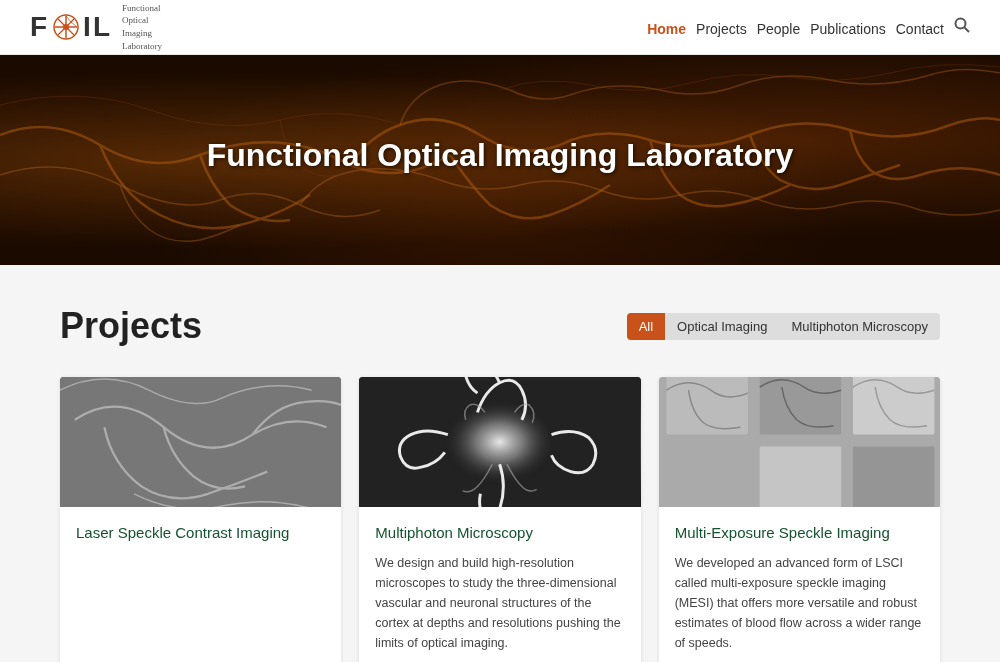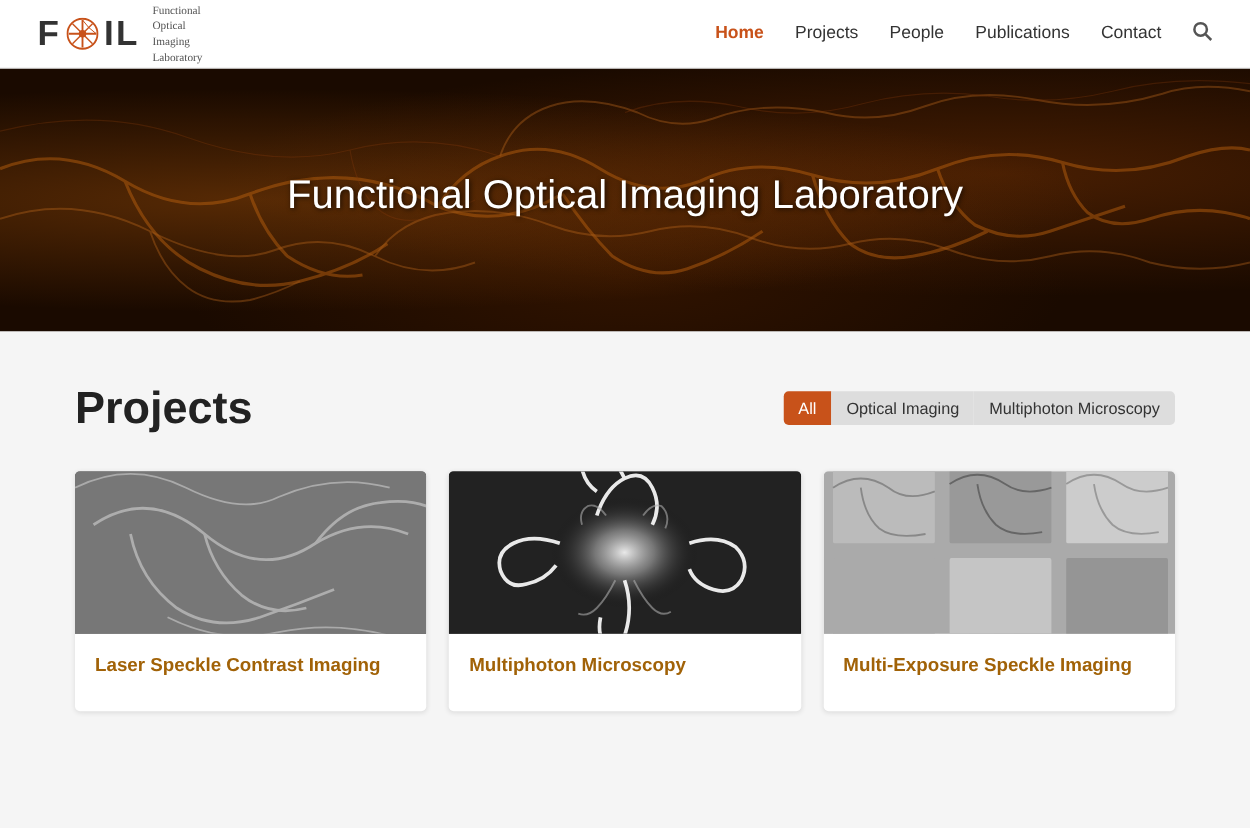--- a/index.html
+++ b/index.html
@@ -27,22 +27,22 @@
       letter-spacing: 2px;
       font-family: Arial, sans-serif;
     }
     .logo-subtitle {
       font-size: 9px;
       color: #555;
       line-height: 1.4;
     }
     .nav-links {
       display: flex;
-      align-items: flex-start;
-      gap: 25px;
+      align-items: flex-end;
+      gap: 10px;
     }
     .nav-link {
       font-size: 14px;
       color: #333;
       text-decoration: none;
       font-family: Arial, sans-serif;
       cursor: pointer;
     }
     .nav-link.active {
       color: #c8521a;
@@ -83,21 +83,21 @@
       opacity: 0.7;
     }
     .hero-content {
       position: relative;
       z-index: 2;
       text-align: center;
       color: #fff;
     }
     .hero-title {
       font-size: 32px;
-      font-weight: normal;
+      font-weight: bold;
       color: #fff;
       margin-bottom: 10px;
       font-family: Arial, sans-serif;
       text-shadow: 1px 1px 4px rgba(0,0,0,0.7);
     }
     .hero-subtitle {
       font-size: 15px;
       color: #e0d0c0;
       font-style: italic;
       font-family: Georgia, serif;
@@ -182,22 +182,22 @@
       position: absolute;
       inset: 0;
       width: 100%;
       height: 100%;
     }
     .card-body {
       padding: 16px;
     }
     .card-title {
       font-size: 15px;
-      font-weight: bold;
-      color: #a16207;
+      font-weight: normal;
+      color: #14532d;
       margin-bottom: 10px;
       font-family: Arial, sans-serif;
       line-height: 1.3;
     }
     .card-text {
       font-size: 12.5px;
       color: #444;
       line-height: 1.6;
       font-family: Arial, sans-serif;
     }
@@ -336,20 +336,21 @@
           <g stroke="#aaa" stroke-width="1" fill="none" opacity="0.6">
             <path d="M85,45 Q80,38 75,40 Q70,43 72,50"></path>
             <path d="M105,45 Q110,38 115,40 Q120,45 117,52"></path>
             <path d="M90,80 Q85,90 80,95 Q75,100 70,98"></path>
             <path d="M100,80 Q105,90 110,95 Q115,100 120,97"></path>
           </g>
         </svg>
       </div>
       <div class="card-body">
         <div class="card-title">Multiphoton Microscopy</div>
+        <p class="card-text">We design and build high-resolution microscopes to study the three-dimensional vascular and neuronal structures of the cortex at depths and resolutions pushing the limits of optical imaging.</p>
       </div>
     </div>
 
     <div class="card">
       <div class="card-image card-image-3">
         <svg class="card-svg" viewBox="0 0 190 130" preserveAspectRatio="xMidYMid slice">
           <rect width="190" height="130" fill="#aaa"></rect>
 
           <rect x="5" y="5" width="55" height="55" fill="#bbb" rx="1"></rect>
           <rect x="68" y="5" width="55" height="55" fill="#999" rx="1"></rect>
@@ -367,17 +368,18 @@
             <path d="M83,28 Q85,42 93,50 Q101,57 118,54"></path>
           </g>
           <g stroke="#999" stroke-width="1" fill="none">
             <path d="M131,28 Q146,18 161,28 Q171,35 186,30"></path>
             <path d="M146,28 Q148,42 156,50 Q164,57 181,54"></path>
           </g>
         </svg>
       </div>
       <div class="card-body">
         <div class="card-title">Multi-Exposure Speckle Imaging</div>
+        <p class="card-text">We developed an advanced form of LSCI called multi-exposure speckle imaging (MESI) that offers more versatile and robust estimates of blood flow across a wider range of speeds.</p>
       </div>
     </div>
 
   </div>
 </div>
 
 </body></html>

